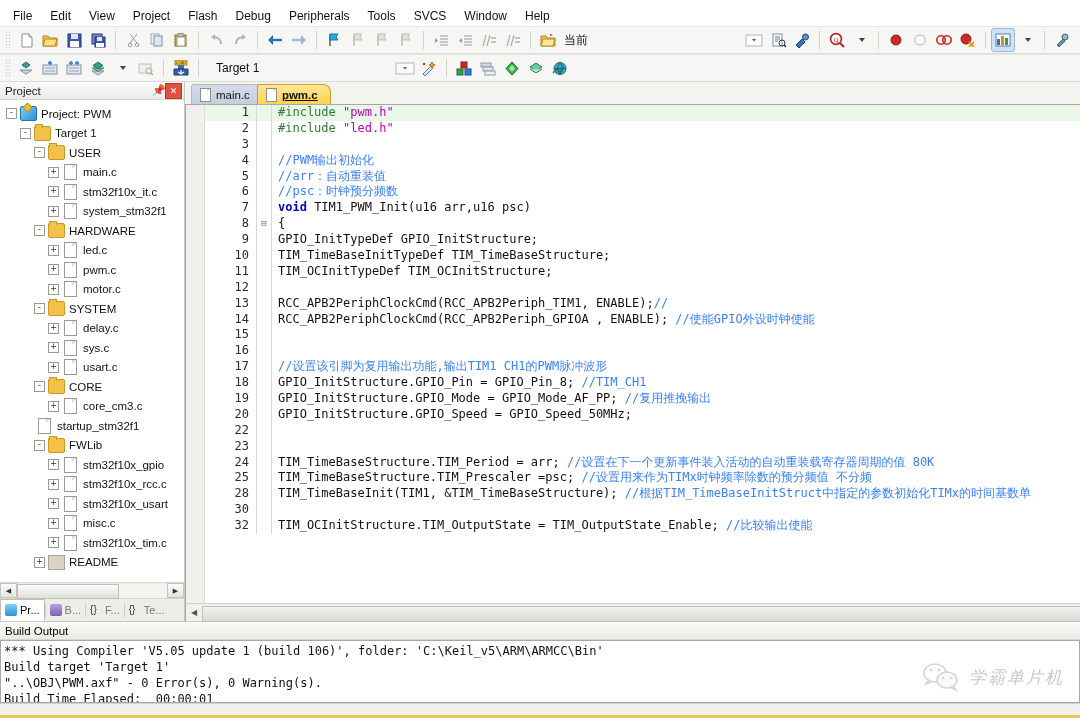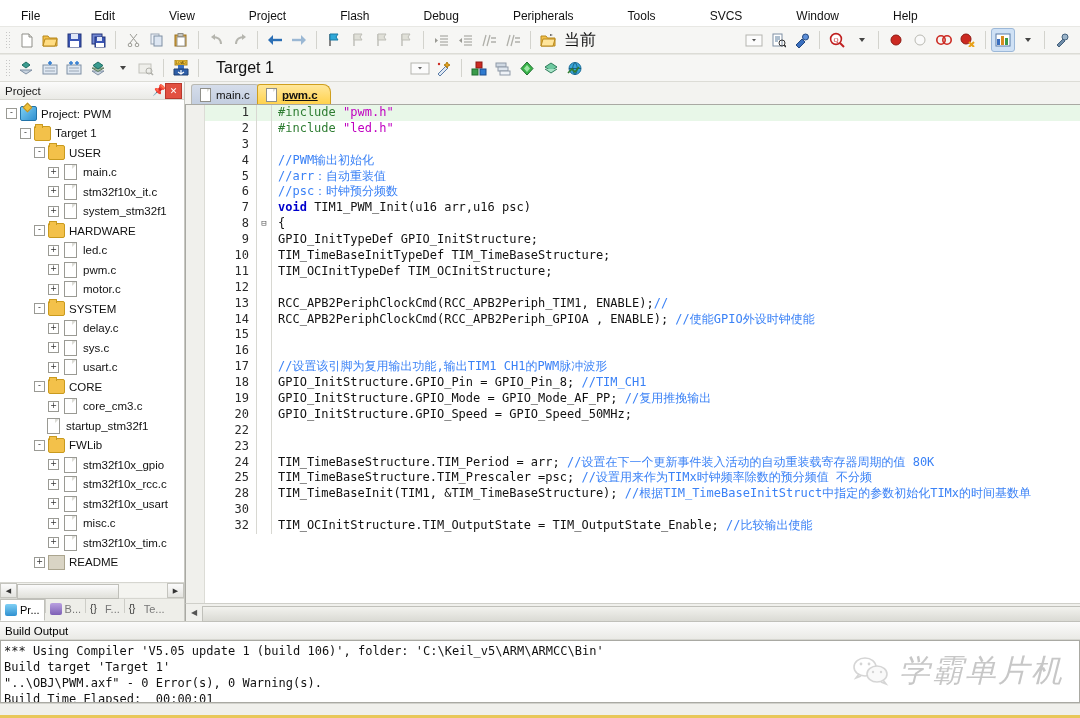--- a/index.html
+++ b/index.html
@@ -8,34 +8,34 @@
     background:#f0f0f0;
     font-family:"Liberation Sans", sans-serif;
     font-size:12px;color:#000;
     -webkit-font-smoothing:antialiased;
   }
   .app{position:relative;width:1080px;height:718px;display:flex;flex-direction:column;
        background:linear-gradient(#fdfdfd,#f4f4f4);}
 
   
   .titlestrip{height:6px;background:#ffffff;border-bottom:0px;}
-  .menubar{height:20px;display:flex;align-items:center;padding:0 12px;background:#ffffff;gap:36px;}
+  .menubar{height:20px;display:flex;align-items:center;padding:0 4px;background:#ffffff;}
   .menubar .mi{padding:2px 9px;font-size:12px;color:#111;cursor:default;}
 
   
   .toolbar{height:26px;display:flex;align-items:center;background:#f6f6f4;
            border-top:1px solid #e8e8e4;border-bottom:1px solid #dcdcd6;padding-left:2px;}
   .grip{width:6px;height:18px;margin:0 3px;
         background-image:radial-gradient(circle,#bbb 1px,transparent 1px);
         background-size:3px 3px;opacity:.8;}
   .sep{width:1px;height:18px;background:#d3d3cd;margin:0 5px;}
   .tb-btn{width:22px;height:22px;display:flex;align-items:center;justify-content:center;
           border:1px solid transparent;border-radius:3px;position:relative;}
   .tb-btn.on{border-color:#9cb8d8;background:#cfe1f5;}
-  .tb-txt{font-size:16px;padding:0 4px;color:#111;}
+  .tb-txt{font-size:12px;padding:0 4px;color:#111;}
   .caret{width:0;height:0;border-left:3px solid transparent;border-right:3px solid transparent;
          border-top:4px solid #444;margin-left:1px;}
 
   
   .body{flex:1;display:flex;min-height:0;background:#f0f0ee;}
 
   
   .projpane{width:184px;display:flex;flex-direction:column;background:#f3f3f1;
             border-right:1px solid #c8c8c2;}
   .pane-hd{height:17px;display:flex;align-items:center;background:linear-gradient(#fbfbfb,#eaeae6);
@@ -59,21 +59,21 @@
        border-bottom:4px solid #fff;}
   .ico.proj{background:linear-gradient(135deg,#7fd0f5,#2f90d0);border:1px solid #2173a8;border-radius:2px;}
   .ico.proj:after{content:"";position:absolute;left:3px;top:-3px;width:5px;height:5px;background:#f0c23a;
        border:1px solid #b8902a;transform:rotate(45deg);}
   .hscroll{height:15px;display:flex;align-items:center;background:#f0f0ec;border-top:1px solid #d6d6d0;}
   .hs-arrow{width:15px;height:13px;display:flex;align-items:center;justify-content:center;
             background:linear-gradient(#fbfbfb,#e4e4e0);border:1px solid #c4c4be;font-size:7px;color:#333;}
   .hs-track{flex:1;height:13px;background:#f4f4f0;position:relative;}
   .hs-thumb{position:absolute;left:0;top:0;height:13px;width:100px;
             background:linear-gradient(#fbfbfb,#e0e0da);border:1px solid #bfbfb9;}
-  .pane-tabs{height:22px;display:flex;align-items:flex-start;background:#eeeee9;
+  .pane-tabs{height:22px;display:flex;align-items:center;background:#eeeee9;
              border-top:1px solid #d6d6d0;font-size:11px;overflow:hidden;}
   .ptab{display:flex;align-items:center;height:20px;padding:0 4px;color:#444;gap:3px;}
   .ptab.sel{background:#fff;border:1px solid #c0c0ba;border-bottom-color:#fff;color:#000;}
   .ptabsep{width:1px;height:14px;background:#cdcdc7;}
 
   
   .editor{flex:1;display:flex;flex-direction:column;min-width:0;background:#f5f5f2;}
   .tabstrip{height:22px;display:flex;align-items:flex-end;background:#f3f3f0;padding-left:6px;}
   .etab{height:19px;display:flex;align-items:center;gap:5px;padding:0 12px 0 8px;font-size:11.5px;
         border:1px solid #b9b9b2;border-bottom:none;border-radius:3px 8px 0 0;margin-right:-6px;
@@ -113,21 +113,21 @@
          border-bottom:1px solid #d6d6d0;padding-left:5px;font-size:11.5px;}
   .bo-body{flex:1;background:#fff;border:1px solid #a9a9a3;margin:0;overflow:hidden;position:relative;
            font-family:"DejaVu Sans Mono","Liberation Mono",monospace;font-size:12px;line-height:16px;
            padding:2px 0 0 3px;}
   .bo-line{white-space:pre;color:#111;}
   .bo-hscroll{height:14px;display:flex;align-items:center;background:#f0f0ec;border-top:1px solid #d2d2cc;}
 
   
   .wm{position:absolute;right:16px;bottom:26px;display:flex;align-items:center;gap:8px;
       opacity:.55;pointer-events:none;}
-  .wm .txt{font-family:"DejaVu Serif",serif;font-size:31px;color:#9a9a9a;letter-spacing:2px;font-style:italic;}
+  .wm .txt{font-family:"DejaVu Serif",serif;font-size:17px;color:#9a9a9a;letter-spacing:2px;font-style:italic;}
   .bottomline{position:absolute;left:0;right:0;bottom:0;height:3px;background:#e8c75a;}
 </style>
 </head>
 <body>
 
 <div class="app">
 
   <div class="titlestrip"></div>
 
   <div class="menubar">
@@ -564,21 +564,21 @@
           <div class="node" style="padding-left: 34px;">
             <div class="tog">-</div>
             <div class="ico folder"></div>
             <span>CORE</span>
           </div>
           <div class="node" style="padding-left: 48px;">
             <div class="tog">+</div>
             <div class="ico file"></div>
             <span>core_cm3.c</span>
           </div>
-          <div class="node" style="padding-left: 33px;">
+          <div class="node" style="padding-left: 24px;">
             <div class="tog none"></div>
             <div class="ico file"></div>
             <span>startup_stm32f1</span>
           </div>
           <div class="node" style="padding-left: 34px;">
             <div class="tog">-</div>
             <div class="ico folder"></div>
             <span>FWLib</span>
           </div>
           <div class="node" style="padding-left: 48px;">

